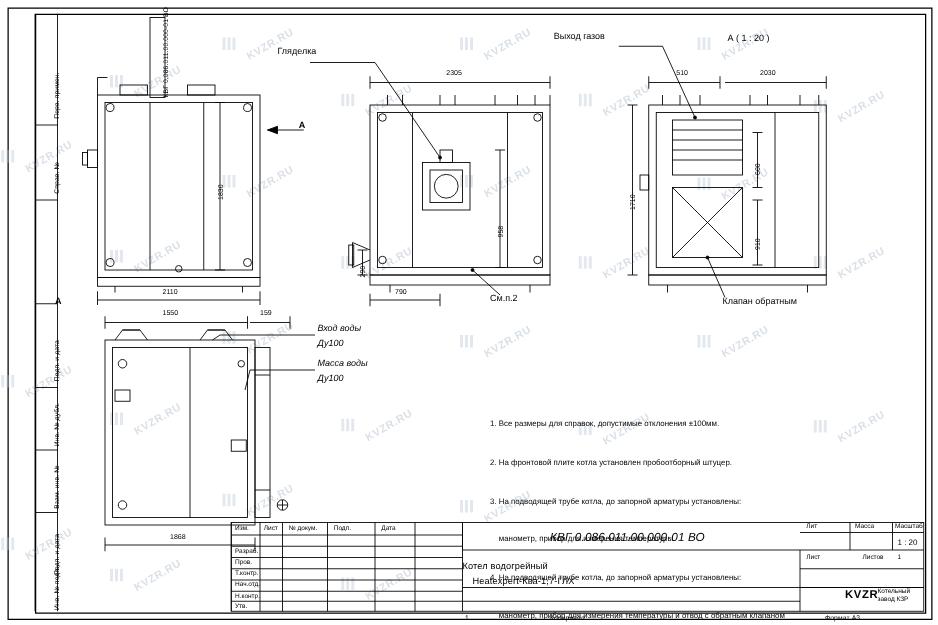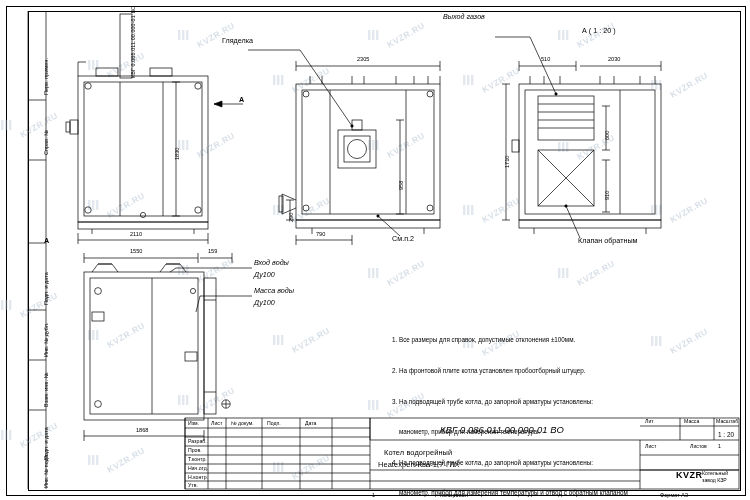--- a/index.html
+++ b/index.html
@@ -479,21 +479,21 @@
       <line x1="370" y1="418" x2="370" y2="440"></line>
 
       <line x1="640" y1="426" x2="739" y2="426"></line>
       <line x1="370" y1="481" x2="640" y2="481"></line>
     </g>
   </svg>
 
   <div class="txt sm rot90" style="left:130px;top:78px;">КВГ 0.086.011.00.000-01 ВО</div>
 
   <div class="lbl" style="left:222px;top:36px;">Гляделка</div>
-  <div class="lbl" style="left:443px;top:12px;font-style:italic;">Выход газов</div>
+  <div class="lbl" style="left:443px;top:24px;">Выход газов</div>
   <div class="lbl" style="left:582px;top:26px;">А ( 1 : 20 )</div>
   <div class="lbl" style="left:578px;top:236px;">Клапан обратным</div>
   <div class="lbl" style="left:392px;top:234px;">См.п.2</div>
   <div class="lbl" style="left:254px;top:258px;font-style:italic;">Вход воды</div>
   <div class="lbl" style="left:254px;top:270px;font-style:italic;">Ду100</div>
   <div class="lbl" style="left:254px;top:286px;font-style:italic;">Масса воды</div>
   <div class="lbl" style="left:254px;top:298px;font-style:italic;">Ду100</div>
   <div class="lbl" style="left:239px;top:95px;font-weight:bold;">A</div>
   <div class="lbl" style="left:44px;top:236px;font-weight:bold;">A</div>
 
@@ -538,21 +538,21 @@
   <div class="tb-cell" style="left:305px;top:421px;">Дата</div>
 
   <div class="tb-cell" style="left:188px;top:439px;">Разраб.</div>
   <div class="tb-cell" style="left:188px;top:448px;">Пров.</div>
   <div class="tb-cell" style="left:188px;top:457px;">Т.контр.</div>
   <div class="tb-cell" style="left:188px;top:466px;">Нач.отд.</div>
   <div class="tb-cell" style="left:188px;top:475px;">Н.контр.</div>
   <div class="tb-cell" style="left:188px;top:483px;">Утв.</div>
 
   <div class="txt lg" style="left:440px;top:424px;font-style:italic;">КВГ 0.086.011.00.000-01 ВО</div>
-  <div class="txt md" style="left:384px;top:448px;">Котел водогрейный</div>
+  <div class="txt md" style="left:370px;top:448px;">Котел водогрейный</div>
   <div class="txt md" style="left:378px;top:460px;">Heatexpert-Ква-1,7-ГЛХ</div>
 
   <div class="tb-cell" style="left:645px;top:419px;">Лит</div>
   <div class="tb-cell" style="left:684px;top:419px;">Масса</div>
   <div class="tb-cell" style="left:716px;top:419px;">Масштаб</div>
   <div class="tb-cell" style="left:718px;top:431px;font-size:6.4px;">1 : 20</div>
   <div class="tb-cell" style="left:645px;top:444px;">Лист</div>
   <div class="tb-cell" style="left:690px;top:444px;">Листов</div>
   <div class="tb-cell" style="left:718px;top:444px;">1</div>
 

